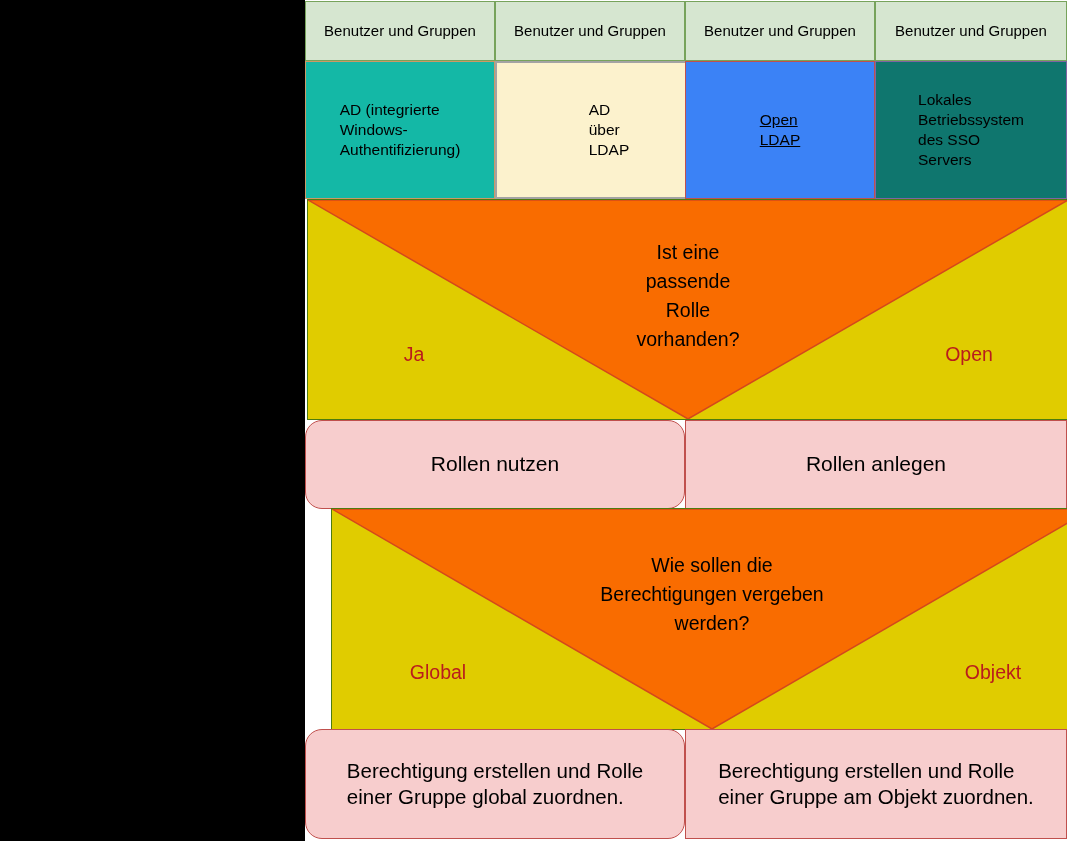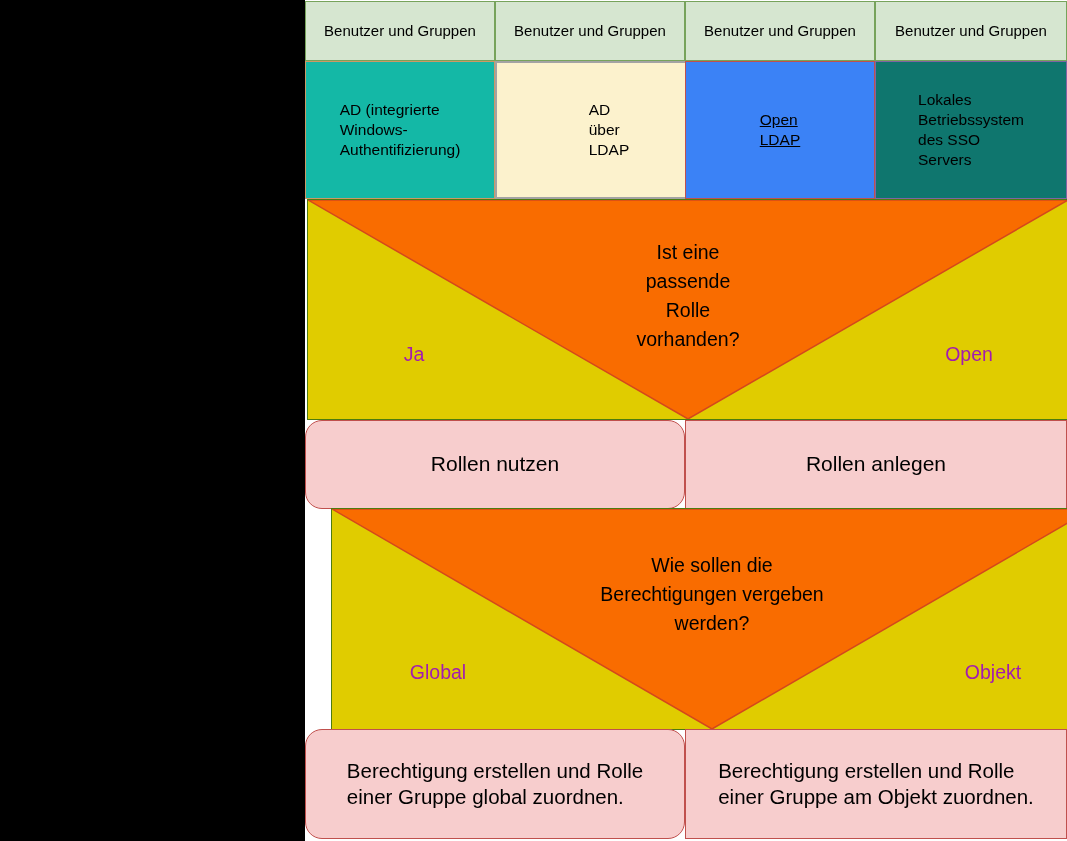--- a/index.html
+++ b/index.html
@@ -83,21 +83,21 @@
     transform: translateX(-50%);
     width: 330px;
     text-align: center;
     color: #000000;
     font-size: 19.5px;
     line-height: 1.48;
     white-space: pre-line;
   }
   .decision .branch {
     position: absolute;
-    color: #a21caf;
+    color: #b91c1c;
     font-size: 19.5px;
     text-align: center;
     width: 120px;
   }
 
   #dec1 { top: 199px; height: 221px; }
   #dec1 .q        { top: 38px; }
   #dec1 .b-left   { left: 46px;  top: 143px; }
   #dec1 .b-right  { left: 601px; top: 143px; }
 

